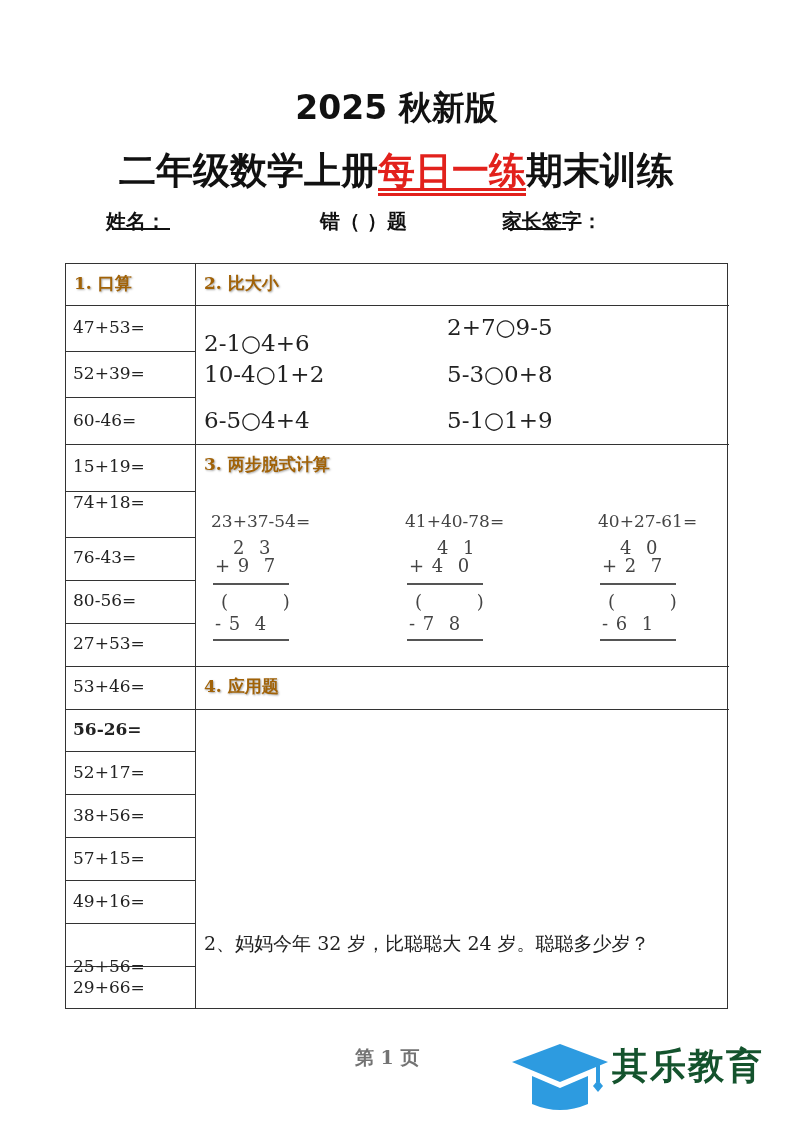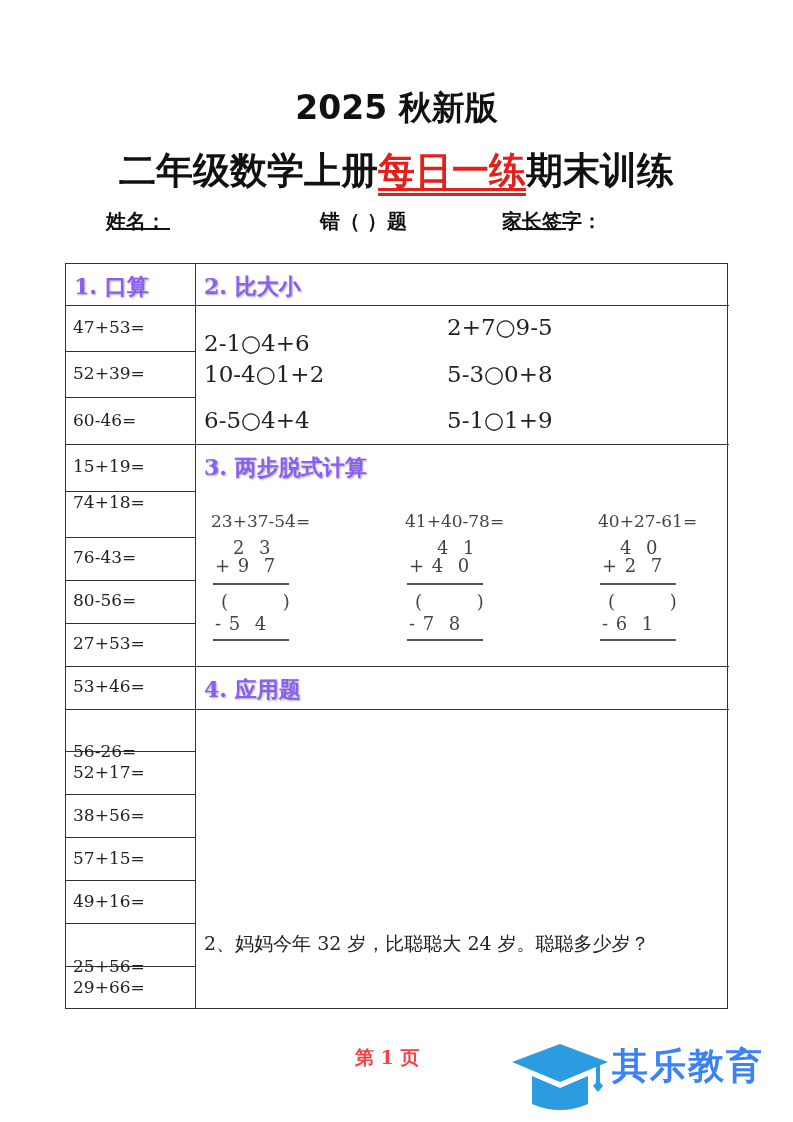--- a/index.html
+++ b/index.html
@@ -18,34 +18,34 @@
           font-size: 20px; color: #111; }
   .info span { position: absolute; white-space: nowrap; }
   .blank { display: inline-block; width: 58px; border-bottom: 2px solid #111; height: 20px; vertical-align: bottom; margin-left: 6px; }
 
   .tbl { position: absolute; left: 65px; top: 263px; width: 663px; height: 746px;
          border: 1.5px solid #333; box-sizing: border-box; }
   .hline { position: absolute; height: 0; border-top: 1.3px solid #333; }
   .vline { position: absolute; width: 0; border-left: 1.3px solid #333; }
   .cell-text { position: absolute; white-space: nowrap; }
   .oral { font-size: 17px; color: #222; left: 7px; }
-  .sec-head { font-weight: bold; font-size: 22px; color: #8b5cf6;
+  .sec-head { font-weight: bold; font-size: 17px; color: #a16207;
               text-shadow: 1px 1px 2px rgba(0,0,0,0.35); }
   .cmp { font-size: 23px; color: #222; }
   .vc { position: absolute; font-size: 17px; color: #444; }
   .vc .expr { position: absolute; left: 0; top: 0; white-space: nowrap; font-size: 17px; }
   .vc .row { position: absolute; white-space: pre; font-size: 18px; letter-spacing: 1px; }
   .vc .line { position: absolute; left: 2px; width: 76px; border-top: 2px solid #555; }
   .app { font-size: 19px; color: #222; }
 
-  .footer { position: absolute; top: 1045px; left: 355px; font-weight: bold; font-size: 19px; color: #ef4444;
+  .footer { position: absolute; top: 1045px; left: 355px; font-weight: bold; font-size: 19px; color: #737373;
             font-family: "DejaVu Serif", serif; }
   .logo { position: absolute; left: 510px; top: 1042px; width: 280px; height: 75px; }
   .logo-text { position: absolute; left: 102px; top: 0px; font-family: "DejaVu Sans", sans-serif;
-               font-weight: bold; font-size: 36px; color: #3b82f6; letter-spacing: 2px; white-space: nowrap; text-align: right; }
+               font-weight: bold; font-size: 36px; color: #14532d; letter-spacing: 2px; white-space: nowrap; text-align: right; }
   .logo-url { position: absolute; left: 103px; top: 48px; font-family: "DejaVu Sans", sans-serif;
               font-weight: bold; font-size: 19px; color: #666; white-space: nowrap; }
 </style>
 </head>
 <body>
 
 <div class="title1">2025 秋新版</div>
 <div class="title2">
   <span>二年级数学上册</span><span class="red">每日一练</span><span>期末训练</span>
 </div>
@@ -86,21 +86,21 @@
 
   <div class="cell-text oral" style="top:53px;">47+53=</div>
   <div class="cell-text oral" style="top:99px;">52+39=</div>
   <div class="cell-text oral" style="top:146px;">60-46=</div>
   <div class="cell-text oral" style="top:192px;">15+19=</div>
   <div class="cell-text oral" style="top:228px;">74+18=</div>
   <div class="cell-text oral" style="top:283px;">76-43=</div>
   <div class="cell-text oral" style="top:326px;">80-56=</div>
   <div class="cell-text oral" style="top:369px;">27+53=</div>
   <div class="cell-text oral" style="top:412px;">53+46=</div>
-  <div class="cell-text oral" style="top:477px;">56-26=</div>
+  <div class="cell-text oral" style="top:455px;font-weight:bold;">56-26=</div>
   <div class="cell-text oral" style="top:498px;">52+17=</div>
   <div class="cell-text oral" style="top:541px;">38+56=</div>
   <div class="cell-text oral" style="top:584px;">57+15=</div>
   <div class="cell-text oral" style="top:627px;">49+16=</div>
   <div class="cell-text oral" style="top:670px;margin-top:22px;">25+56=</div>
   <div class="cell-text oral" style="top:713px;">29+66=</div>
 
   <div class="cell-text sec-head" style="left:138px; top:8px;">2. 比大小</div>
   <div class="cell-text cmp" style="left:138px; top:50px;margin-top:16px;">2-1○4+6</div>
   <div class="cell-text cmp" style="left:138px; top:97px;">10-4○1+2</div>

